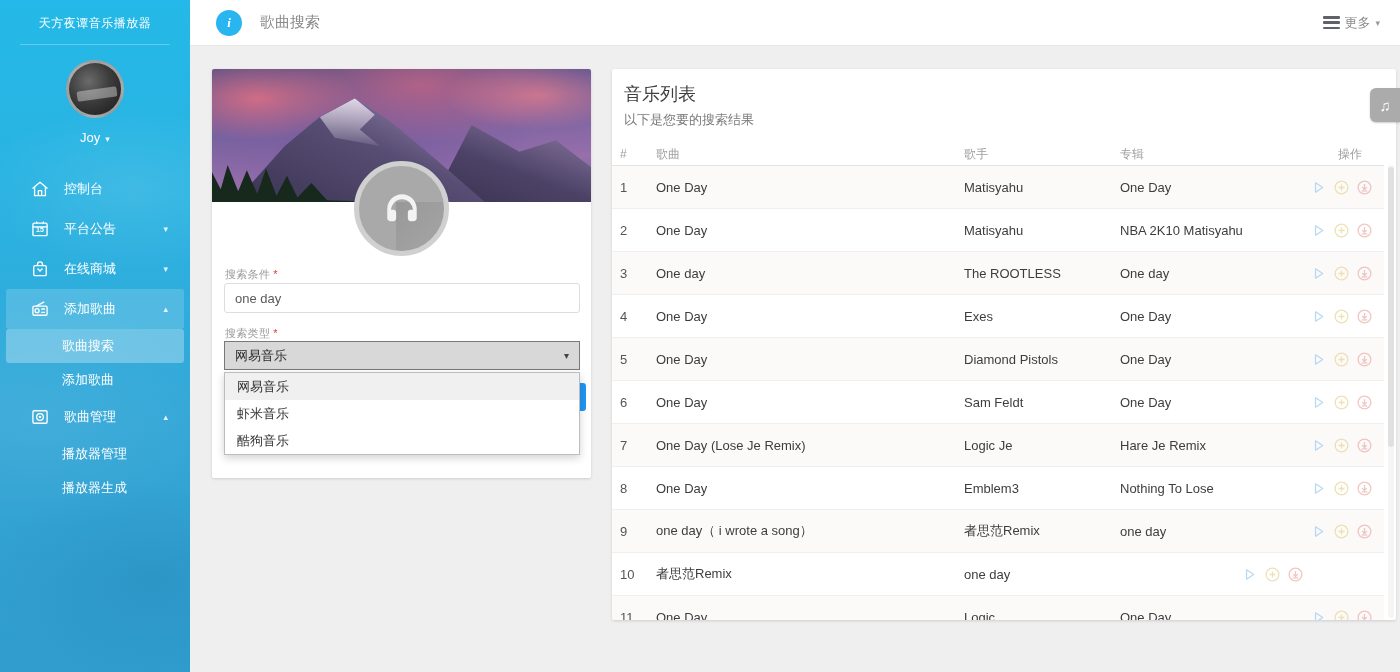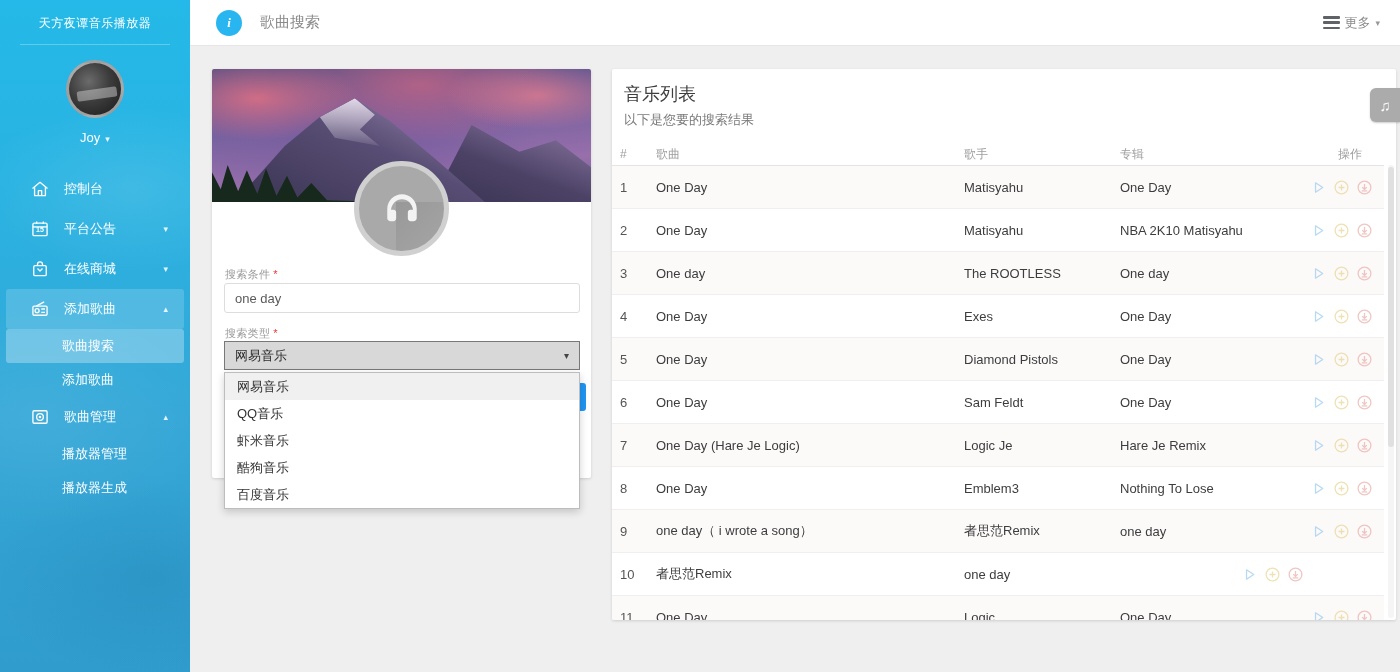--- a/index.html
+++ b/index.html
@@ -238,27 +238,25 @@
         <button class="submit-btn"></button>
 
         <div class="select-box">
           <span>网易音乐</span>
           <span class="sel-caret">▾</span>
         </div>
 
         <div class="dropdown">
   <div class="opt">网易音乐</div>
 
-  <div class="opt">QQ音乐</div>
 
   <div class="opt">虾米音乐</div>
 
   <div class="opt">酷狗音乐</div>
 
-  <div class="opt">百度音乐</div>
 </div>
       </section>
 
       <section class="card list-card">
         <div class="list-title">音乐列表</div>
         <div class="list-subtitle">以下是您要的搜索结果</div>
         <div class="thead">
           <div>#</div>
           <div>歌曲</div>
           <div>歌手</div>
@@ -423,21 +421,21 @@
                     <circle cx="10" cy="10" r="7.5"></circle>
                     <path d="M10 5.8 V11.8 M7.3 9.5 L10 12.3 L12.7 9.5"></path>
                     <path d="M6.8 14 H13.2"></path>
                   </svg>
       </span>
     </div>
   </div>
 
   <div class="trow">
     <div class="c-num">7</div>
-    <div class="c-song">One Day (Hare Je Logic)</div>
+    <div class="c-song">One Day (Lose Je Remix)</div>
     <div class="c-artist">Logic Je</div>
     <div class="c-album">Hare Je Remix</div>
     <div class="c-ops">
       <span class="op">
         <svg viewBox="0 0 20 20" fill="none" stroke="#9fcdee" stroke-width="1.5" stroke-linejoin="round">
                     <path d="M6.5 4.5 L15 10 L6.5 15.5 Z"></path>
                   </svg>
       </span>
       <span class="op">
         <svg viewBox="0 0 20 20" fill="none" stroke="#e9d79c" stroke-width="1.5">

